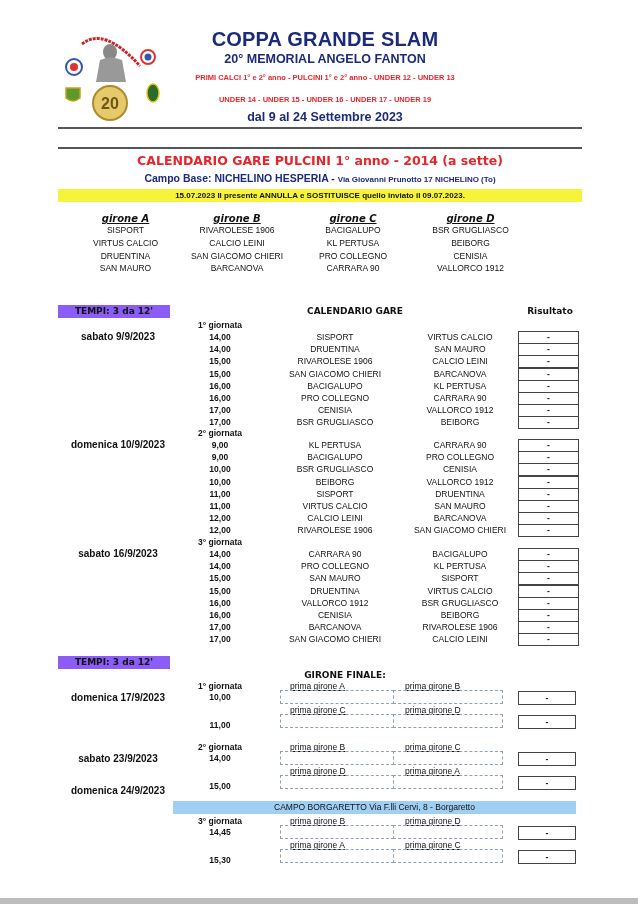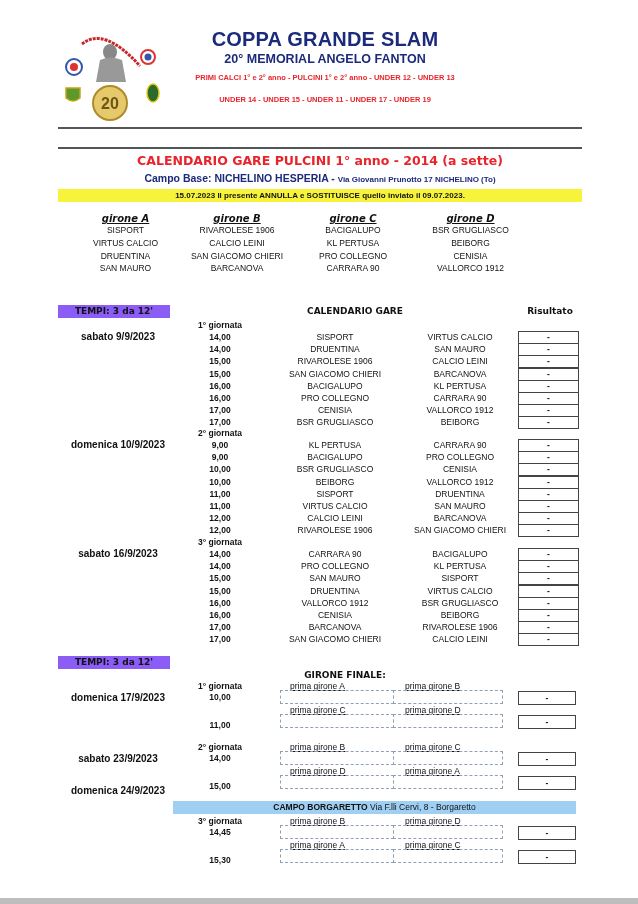--- a/index.html
+++ b/index.html
@@ -39,21 +39,21 @@
   .row .time { position: absolute; left: 0; width: 80px; text-align: center; font-weight: bold; }
   .row .home { position: absolute; left: 95px; width: 120px; text-align: center; }
   .row .away { position: absolute; left: 225px; width: 110px; text-align: center; }
   .row .res { position: absolute; left: 338px; width: 61px; height: 13px; border: 1px solid #444; border-top-width: 1px; text-align: center; font-weight: bold; line-height: 11px; background: #fff; }
 
   .fin-label { font-size: 8.5px; text-align: left; width: 110px; text-decoration: underline; }
   .dash-box { height: 14px; border: 1px dashed #8ea1b7; }
   .res-box { width: 58px; height: 14px; border: 1px solid #444; text-align: center; font-weight: bold; font-size: 8.5px; line-height: 12px; background: #fff; }
 
   .borg { left: 173px; top: 801px; width: 403px; height: 13px; background: #9fd0f4; font-size: 8.5px; line-height: 13px; text-align: center; }
-  .borg b { font-weight: bold; }
+  .borg b { font-weight: normal; }
 
   .shadow { left: 0; top: 898px; width: 638px; height: 6px; background: #bdbdbd; }
 </style>
 </head>
 <body>
 
 <div class="page">
 
   <svg class="abs logo" viewBox="0 0 110 95">
     <circle cx="14" cy="37" r="8" fill="#fff" stroke="#3355aa" stroke-width="2"></circle>
@@ -65,21 +65,22 @@
     <ellipse cx="50" cy="22" rx="7" ry="8" fill="#888"></ellipse>
     <path d="M40 30 q10 -5 22 0 l4 22 h-30 z" fill="#999"></path>
     <circle cx="50" cy="73" r="17" fill="#e6c96a" stroke="#b08a2a" stroke-width="2"></circle>
     <text x="50" y="79" font-size="16" font-weight="bold" text-anchor="middle" fill="#6d5516" font-family="Liberation Sans, sans-serif">20</text>
     <path d="M22 14 q22 -18 58 22" fill="none" stroke="#c72828" stroke-width="3" stroke-dasharray="3 1"></path>
   </svg>
 
   <div class="abs t1 center">COPPA GRANDE SLAM</div>
   <div class="abs t2 center">20°  MEMORIAL ANGELO FANTON</div>
   <div class="abs t3 center">PRIMI CALCI 1° e 2° anno - PULCINI 1° e 2° anno -  UNDER 12 - UNDER 13</div>
-  <div class="abs t4 center">UNDER 14  -  UNDER 15  - UNDER 11  - UNDER 17 - UNDER 19</div>
+  <div class="abs t4 center">UNDER 14  -  UNDER 15  - UNDER 16  - UNDER 17 - UNDER 19</div>
+  <div class="abs t5 center">dal 9 al 24 Settembre 2023</div>
 
   <div class="abs hr" style="top:127px"></div>
   <div class="abs hr" style="top:147px"></div>
 
   <div class="abs cal-title center">CALENDARIO GARE PULCINI 1° anno - 2014 (a sette)</div>
   <div class="abs campo center">
     <span>Campo Base: NICHELINO HESPERIA - </span><span class="addr">Via Giovanni Prunotto 17 NICHELINO (To)</span>
   </div>
   <div class="abs banner center">15.07.2023 Il presente ANNULLA e SOSTITUISCE quello inviato il 09.07.2023.</div>
 

